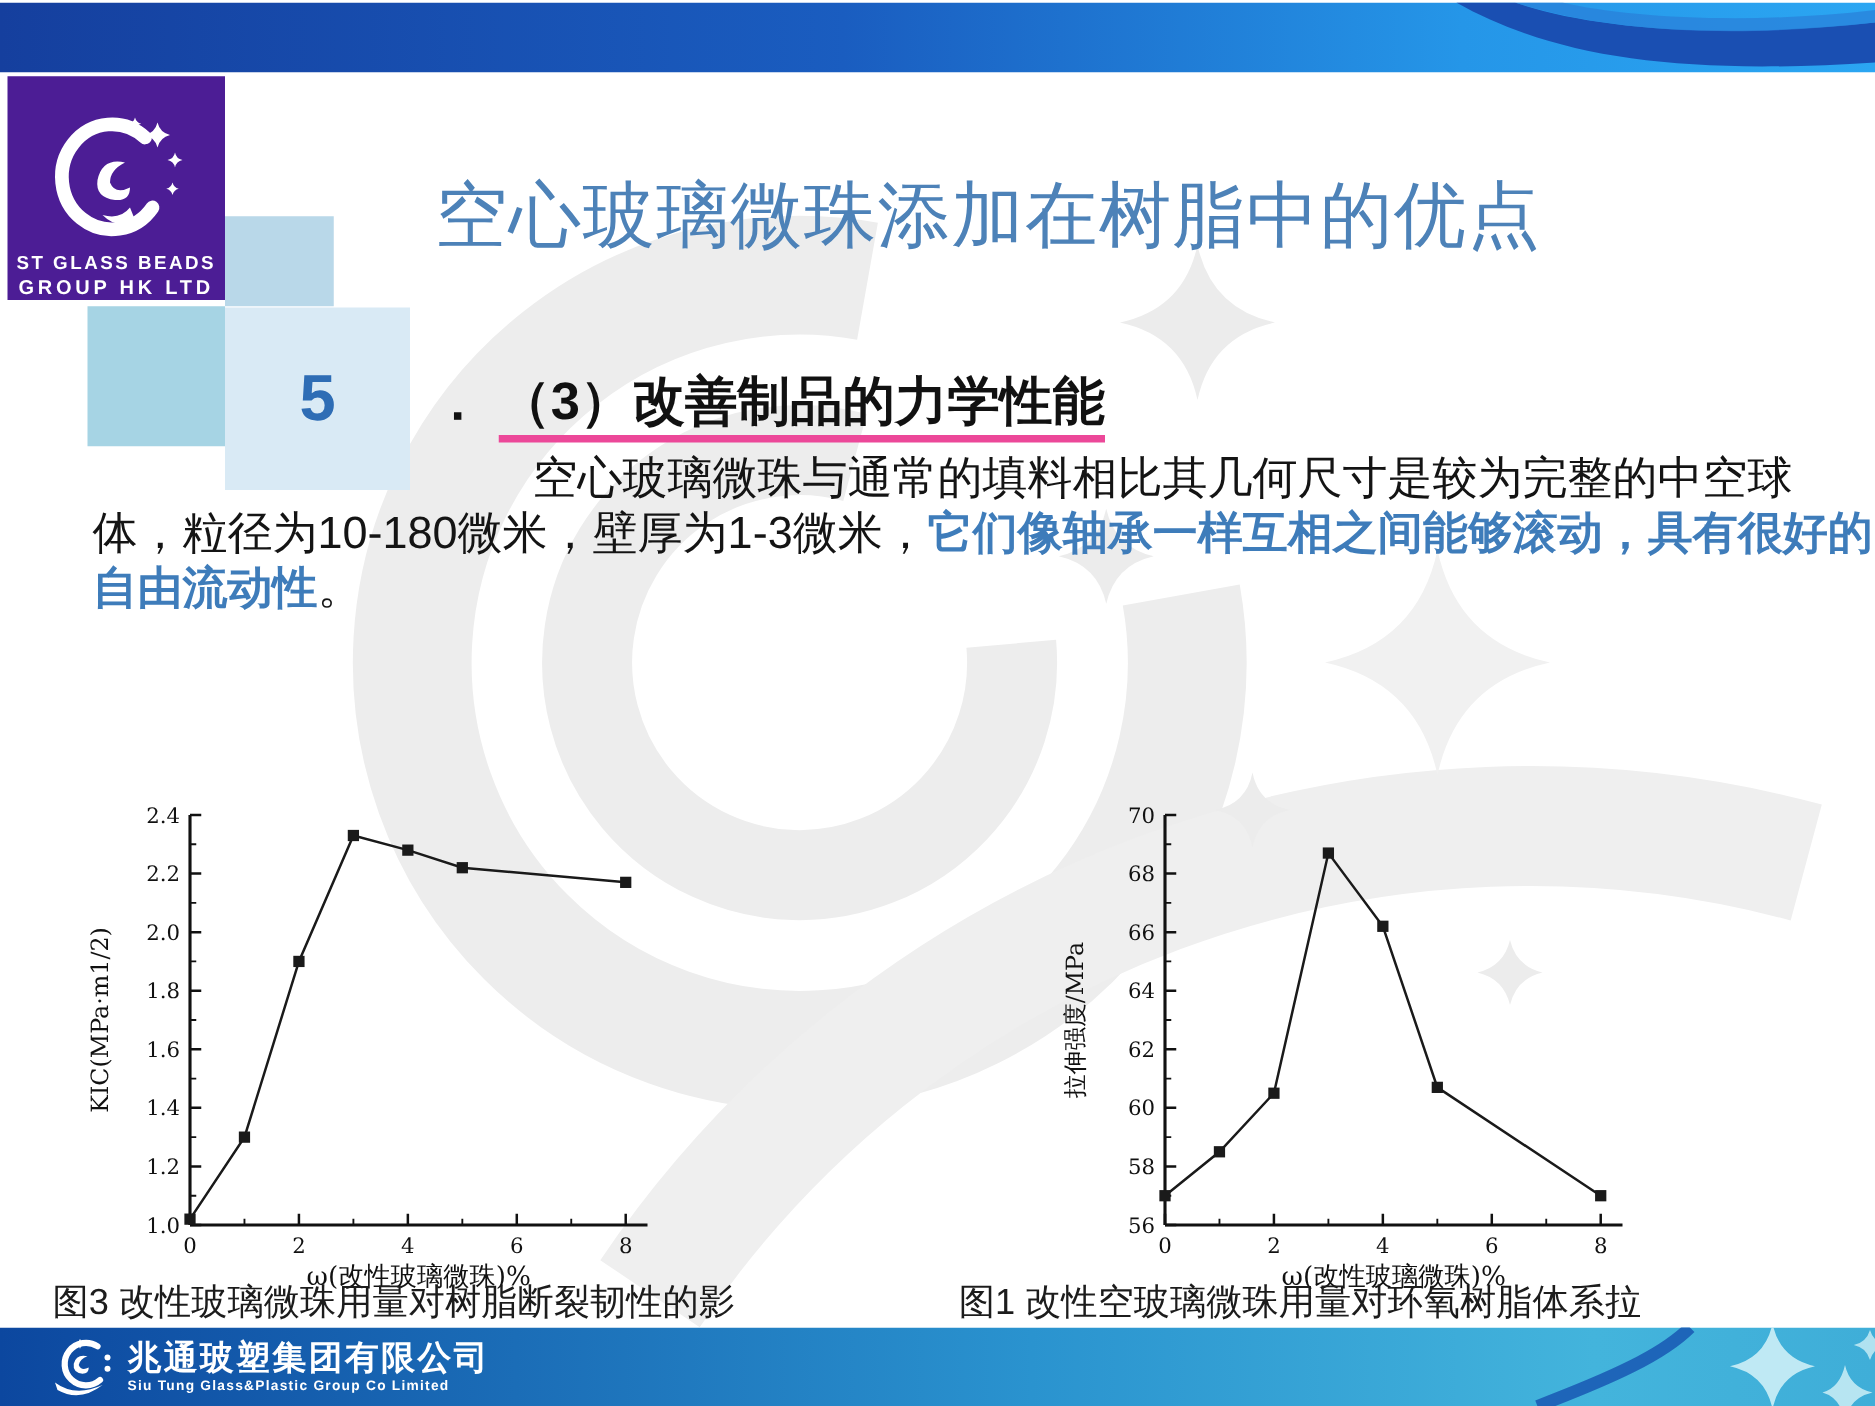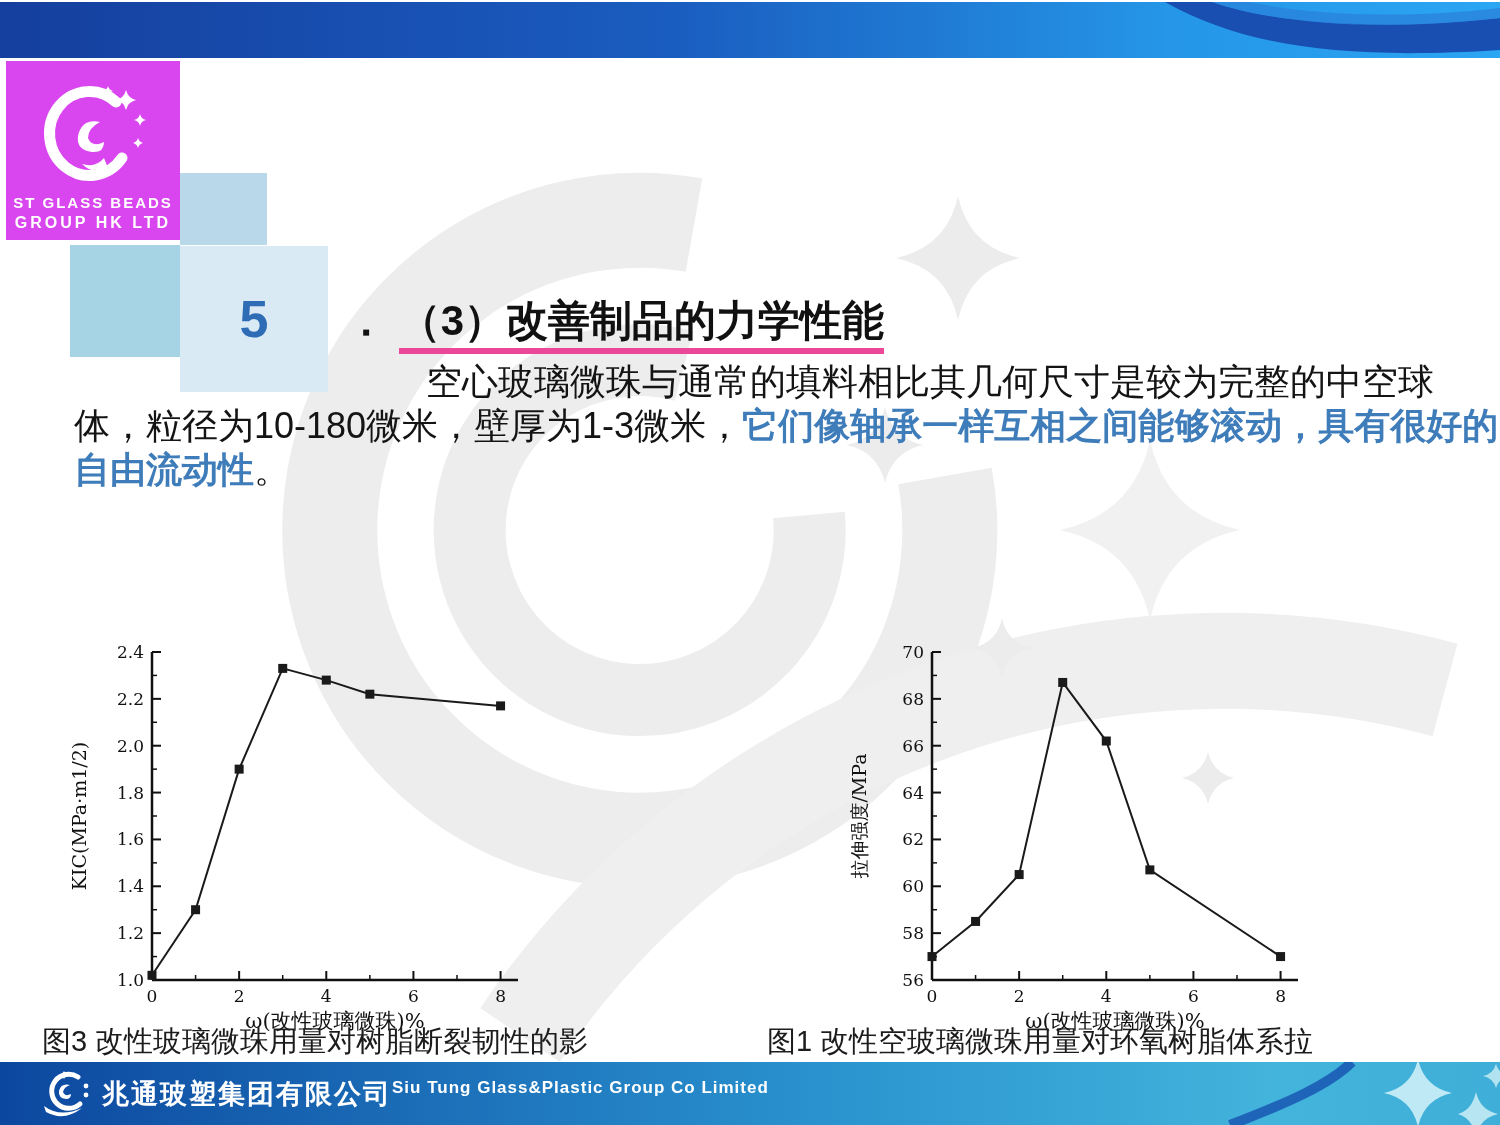--- a/index.html
+++ b/index.html
@@ -2,22 +2,22 @@
 <html><head>
 <meta charset="utf-8">
 <style>
   html,body{margin:0;padding:0;background:#888;}
   *{box-sizing:border-box;}
   #slide{position:relative;width:1500px;height:1125px;background:#ffffff;overflow:hidden;
          font-family:"Liberation Sans",sans-serif;color:#141414;}
   
   #banner{position:absolute;left:0;top:2px;width:1500px;height:56px;}
   
-  #logo-block{position:absolute;left:6px;top:61px;width:174px;height:179px;background:#d946ef;
-              display:flex;flex-direction:column;align-items:center;justify-content:center;z-index:3;}
+  #logo-block{position:absolute;left:6px;top:61px;width:174px;height:179px;background:#4c1d95;
+              display:flex;flex-direction:column;align-items:center;justify-content:flex-end;z-index:3;}
   #logo-mark{margin-top:14px;}
   .logo-line1{color:#fff;font-weight:bold;font-size:15px;letter-spacing:2px;margin-top:2px;}
   .logo-line2{color:#fff;font-weight:bold;font-size:16px;letter-spacing:3px;margin-top:3px;}
   
   .sq{position:absolute;z-index:1;}
   #sq-a{left:180px;top:173px;width:87px;height:72px;background:#b9d8e9;}
   #sq-b{left:70px;top:245px;width:110px;height:112px;background:#a6d4e4;}
   #sq-c{left:180px;top:246px;width:148px;height:146px;background:#d9eaf5;z-index:2;
         display:flex;align-items:center;justify-content:center;}
   #sq-c span{font-size:52px;font-weight:bold;color:#2e6db5;}
@@ -39,23 +39,23 @@
   
   .chart-box{position:absolute;z-index:3;}
   #chart1{left:62px;top:638px;}
   #chart2{left:842px;top:638px;}
   .chart-caption{position:absolute;z-index:3;font-size:29px;color:#1c1c1c;text-align:center;width:560px;}
   #caption1{left:35px;top:1022px;}
   #caption2{left:760px;top:1022px;}
   
   #footer{position:absolute;left:0;top:1062px;width:1500px;height:63px;z-index:4;}
   #footer-inner{position:absolute;left:40px;top:1068px;z-index:5;display:flex;align-items:center;gap:10px;}
-  #footer-texts{display:flex;flex-direction:row;}
+  #footer-texts{display:flex;flex-direction:column;}
   #footer-cn{color:#fff;font-size:27px;font-weight:bold;letter-spacing:2px;line-height:30px;}
-  #footer-en{color:#fff;font-size:17px;font-weight:bold;letter-spacing:1px;line-height:17px;}
+  #footer-en{color:#fff;font-size:11px;font-weight:bold;letter-spacing:1px;line-height:17px;}
 </style>
 </head>
 <body>
 
 <div id="slide">
 
   <svg id="watermark" width="1500" height="1125" viewBox="0 0 1500 1125">
     <path d="M945 476 A310 310 0 1 1 694 225" fill="none" stroke="#ededed" stroke-width="95"></path>
     <path d="M809 515 A170 170 0 1 1 684 366" fill="none" stroke="#ededed" stroke-width="72"></path>
     <path d="M520 1035 A850 850 0 0 1 1445 690" fill="none" stroke="#efefef" stroke-width="96"></path>
@@ -93,20 +93,21 @@
     <div class="logo-line1">ST GLASS BEADS</div>
     <div class="logo-line2">GROUP HK LTD</div>
   </div>
 
   <div class="sq" id="sq-a"></div>
   <div class="sq" id="sq-b"></div>
   <div class="sq" id="sq-c">
     <span>5</span>
   </div>
 
+  <div id="page-title">空心玻璃微珠添加在树脂中的优点</div>
 
   <div id="section-heading">
     <span>．</span>
     <span class="hd-underline">（3）改善制品的力学性能</span>
   </div>
 
   <div id="body-text">
     <p id="para1"><span>空心玻璃微珠与通常的填料相比其几何尺寸是较为完整的中空球体，粒径为10-180微米，壁厚为1-3微米，</span><span class="hl">它们像轴承一样互相之间能够滚动，具有很好的自由流动性</span><span>。</span></p>
   </div>
 

